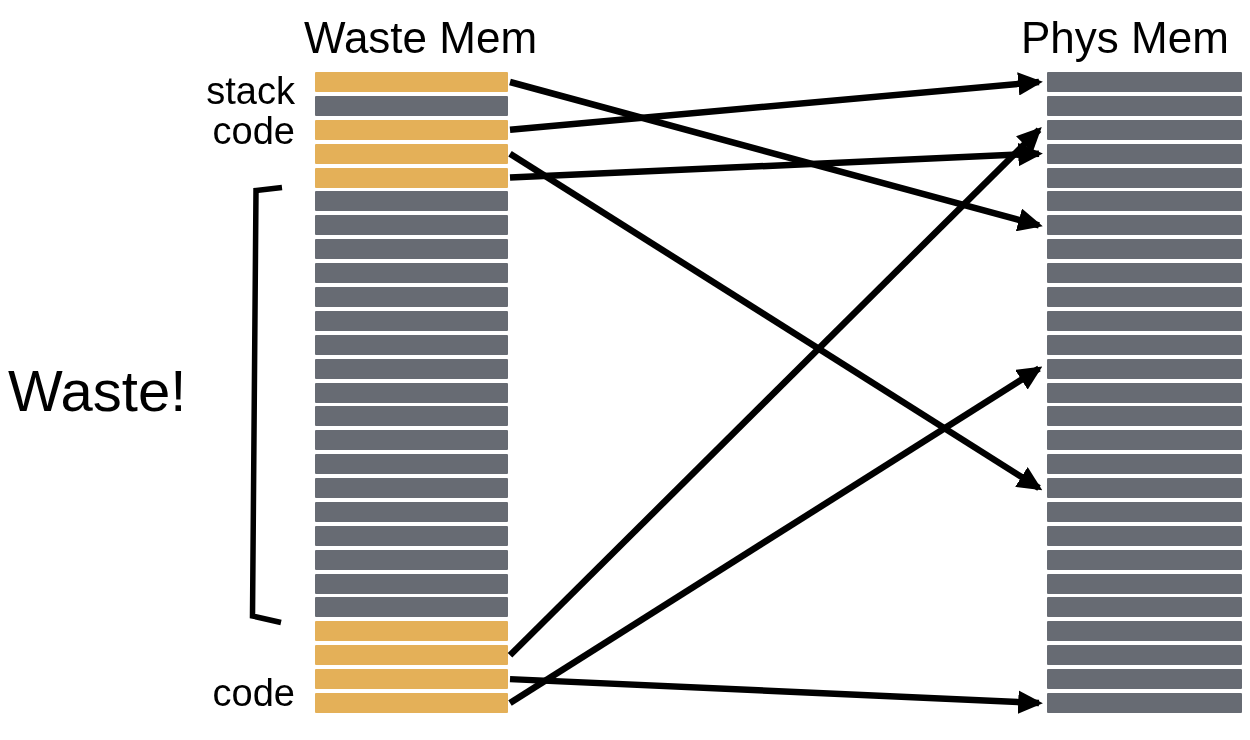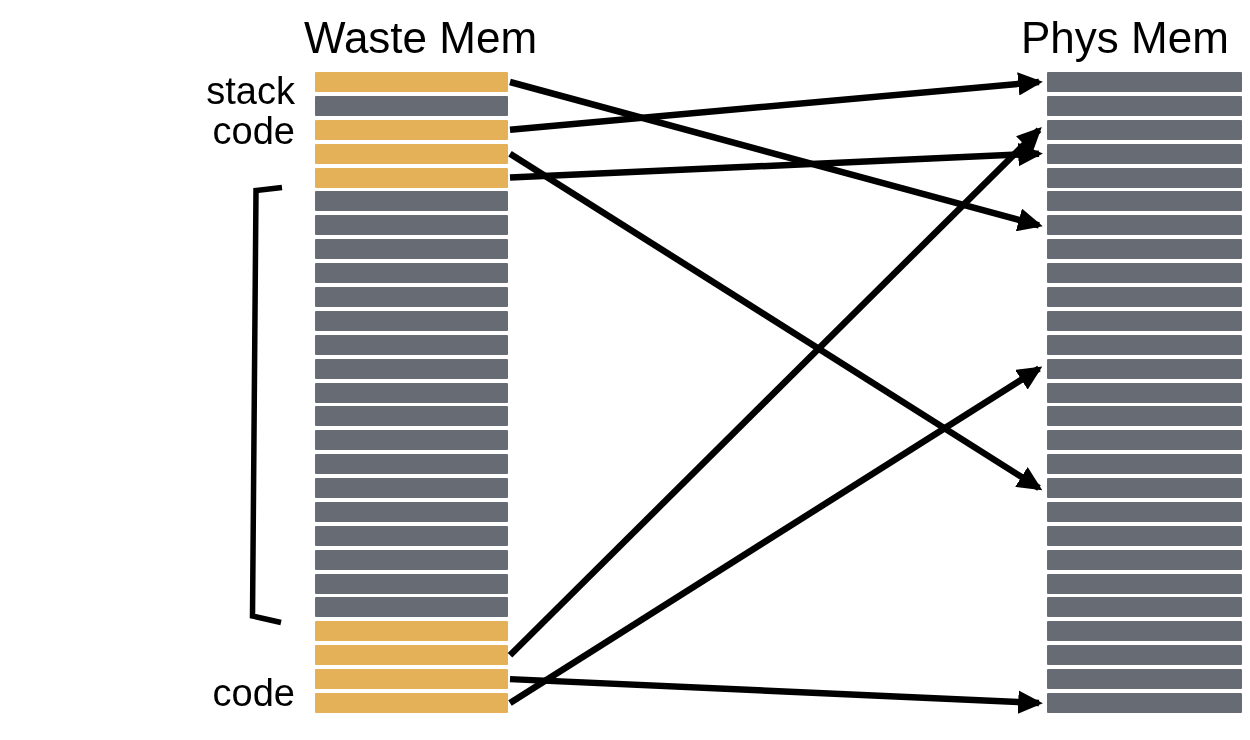--- a/index.html
+++ b/index.html
@@ -60,20 +60,21 @@
   <div class="diagram-text col-title" id="virt-title">Waste Mem</div>
 
   <div class="diagram-text col-title" id="phys-title">Phys Mem</div>
 
   <div class="diagram-text side-label" id="code-label">stack</div>
 
   <div class="diagram-text side-label" id="heap-label">code</div>
 
   <div class="diagram-text side-label" id="stack-label">code</div>
 
+  <div class="diagram-text" id="waste-label">Waste!</div>
 
   <div class="col" id="virt-col">
       <div class="page-bar" style="top: 72px; background: rgb(228, 176, 88);"></div>
       <div class="page-bar" style="top: 95.885px; background: rgb(103, 107, 115);"></div>
       <div class="page-bar" style="top: 119.77px; background: rgb(228, 176, 88);"></div>
       <div class="page-bar" style="top: 143.655px; background: rgb(228, 176, 88);"></div>
       <div class="page-bar" style="top: 167.54px; background: rgb(228, 176, 88);"></div>
       <div class="page-bar" style="top: 191.425px; background: rgb(103, 107, 115);"></div>
       <div class="page-bar" style="top: 215.31px; background: rgb(103, 107, 115);"></div>
       <div class="page-bar" style="top: 239.195px; background: rgb(103, 107, 115);"></div>

